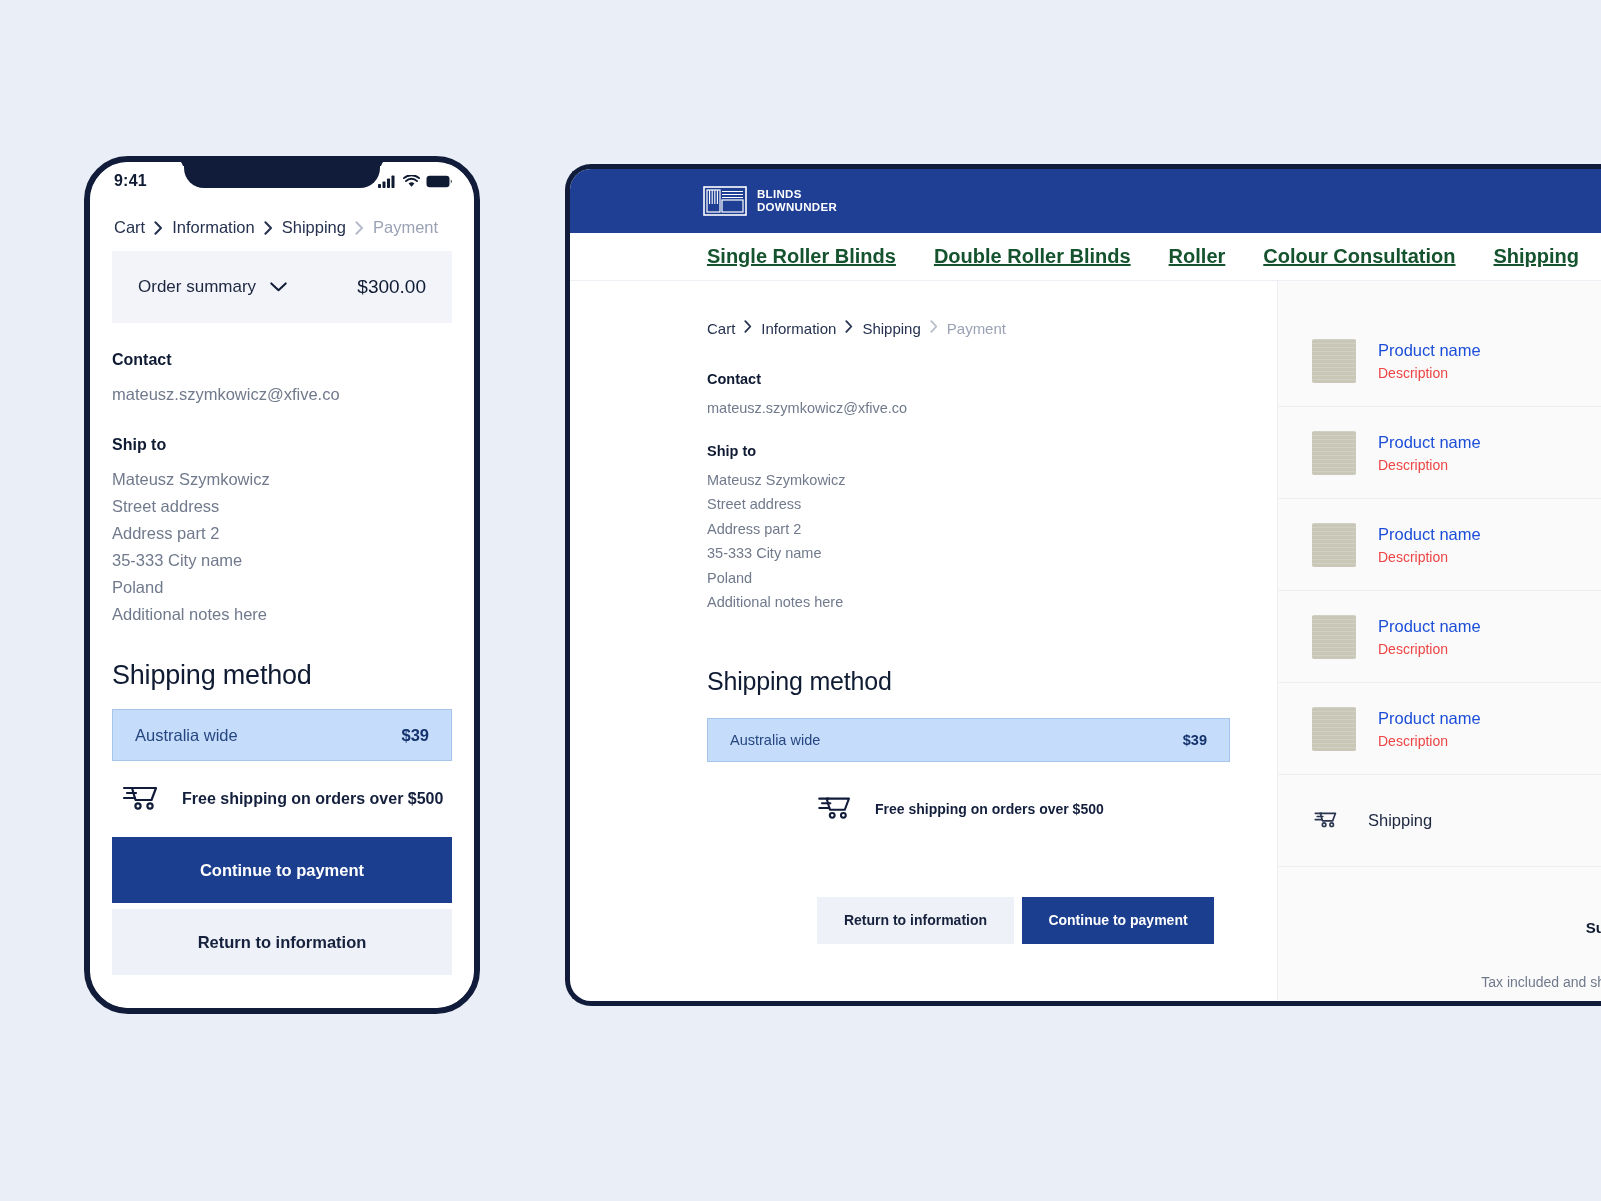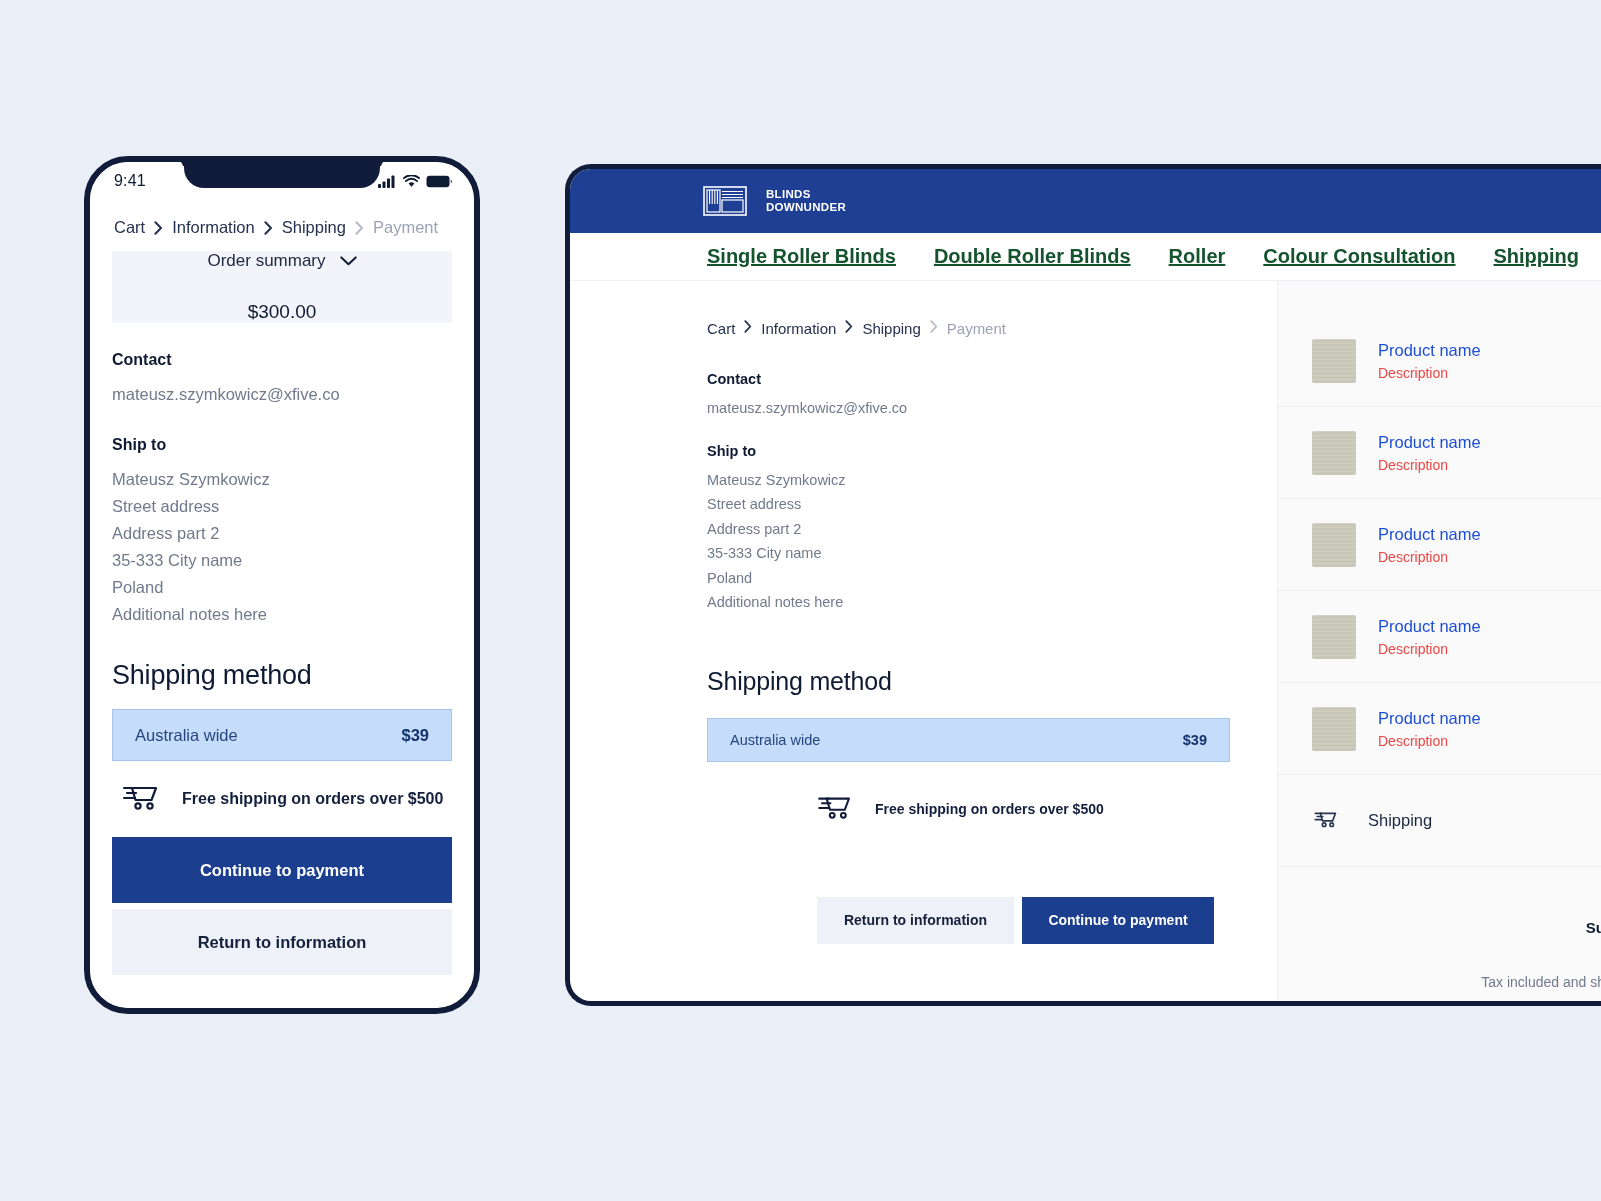--- a/index.html
+++ b/index.html
@@ -77,21 +77,21 @@
     position: relative;
     height: 38px;
     display: flex;
     align-items: center;
     justify-content: space-between;
     padding: 0 22px 0 24px;
     z-index: 6;
   }
   .status-time {
     font-size: 16px;
-    font-weight: 400;
+    font-weight: 700;
     color: #0f1b33;
     letter-spacing: 0.2px;
   }
   .status-icons {
     display: flex;
     align-items: center;
     gap: 6px;
   }
 
   .phone-body { padding: 0 22px; }
@@ -111,21 +111,20 @@
   .crumb.muted { color: #9aa2b4; }
   .crumb-sep { display: flex; align-items: center; }
 
   .summary-bar {
     background: #f2f4f9;
     height: 72px;
     display: flex;
     align-items: center;
     justify-content: space-between;
     padding: 0 26px;
-    flex-direction: column;
   }
   .summary-left { display: flex; align-items: center; gap: 14px; }
   .summary-label { font-size: 17px; color: #1d2740; }
   .summary-total { font-size: 19px; font-weight: 400; color: #0f1b33; }
 
   .sec-head {
     font-size: 16px;
     font-weight: 700;
     color: #0f1b33;
     margin: 28px 0 12px 0;
@@ -197,21 +196,21 @@
     overflow: hidden;
   }
 
   .d-topbar {
     height: 64px;
     background: #1e3f93;
     display: flex;
     align-items: center;
     padding: 0 0 0 133px;
   }
-  .logo-wrap { display: flex; align-items: center; gap: 19px; }
+  .logo-wrap { display: flex; align-items: center; gap: 10px; }
   .logo-text {
     color: #ffffff;
     font-size: 11.5px;
     font-weight: 700;
     line-height: 13px;
     letter-spacing: 0.3px;
   }
 
   .d-nav {
     height: 48px;

